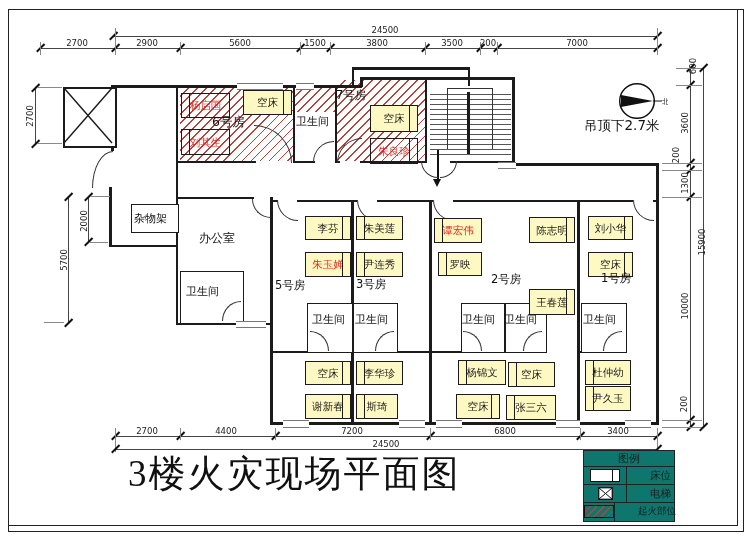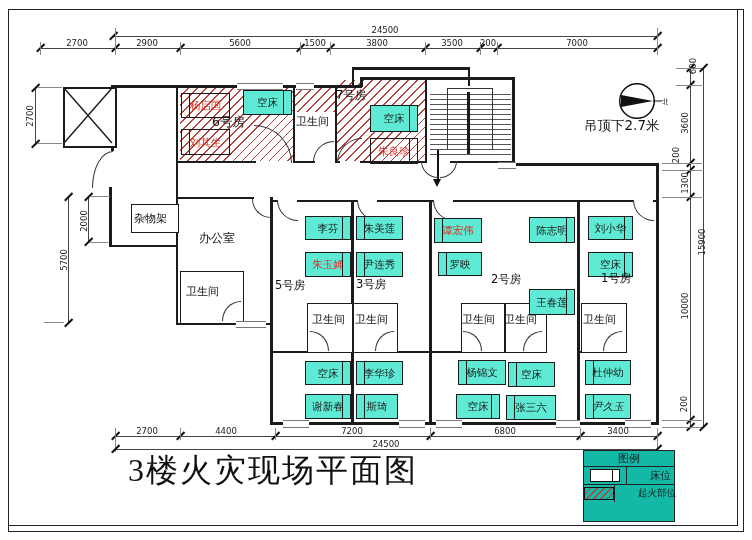--- a/index.html
+++ b/index.html
@@ -8,39 +8,39 @@
   .abs{position:absolute;}
   .frame{position:absolute;border:1.5px solid #222;}
   .wall{position:absolute;background:#1b1b1b;}
   .ext{position:absolute;background:#888;}
   .dline{position:absolute;background:#444;}
   .tk{position:absolute;width:11px;height:1.6px;background:#111;transform:rotate(-45deg);}
   .dim{position:absolute;font-size:8.5px;color:#222;width:40px;text-align:center;white-space:nowrap;}
   .dimv{position:absolute;font-size:8.5px;color:#222;width:40px;text-align:center;white-space:nowrap;transform:rotate(-90deg);}
   .hatch{position:absolute;background:repeating-linear-gradient(135deg,rgba(0,0,0,0) 0 5.2px,#b0453c 5.2px 6.4px);}
   .box{position:absolute;border:1.6px solid #1b1b1b;background:#fff;}
-  .bed{position:absolute;border:1.4px solid #1b1b1b;background:#5eead4;display:flex;align-items:center;justify-content:center;}
+  .bed{position:absolute;border:1.4px solid #1b1b1b;background:#fef9c3;display:flex;align-items:center;justify-content:center;}
   .bed .bn{font-size:10.5px;line-height:1;white-space:nowrap;}
   .bed.red .bn{color:#e02a20;}
   .bed.ghost{background:transparent;}
   .bed.pr::after{content:'';position:absolute;top:0;bottom:0;right:7px;border-left:1.2px solid #1b1b1b;}
   .bed.pl::after{content:'';position:absolute;top:0;bottom:0;left:7px;border-right:1.2px solid #1b1b1b;}
   .rlabel{position:absolute;font-size:11.5px;white-space:nowrap;color:#111;}
   .slabel{position:absolute;font-size:11px;white-space:nowrap;color:#111;}
   .arc{position:absolute;border:1.2px solid #333;background:transparent;}
   .arc.tl{border-right:none;border-bottom:none;border-top-left-radius:100%;}
   .arc.tr{border-left:none;border-bottom:none;border-top-right-radius:100%;}
   .arc.bl{border-right:none;border-top:none;border-bottom-left-radius:100%;}
   .arc.br{border-left:none;border-top:none;border-bottom-right-radius:100%;}
   .win{position:absolute;background:#fff;border-top:1.5px solid #777;border-bottom:1.5px solid #777;}
   .treads{position:absolute;background:repeating-linear-gradient(180deg,#fff 0 4px,#555 4px 5px);}
   .railU{position:absolute;border:1.5px solid #333;border-bottom:none;background:transparent;}
   .title-row{position:absolute;left:128px;top:449px;display:flex;gap:62px;
-             font-family:"Liberation Serif","DejaVu Serif",serif;font-size:32px;color:#111;letter-spacing:2px;white-space:nowrap;}
-  .legend{position:absolute;left:583px;top:450px;width:90px;height:70px;border:1.6px solid #222;background:#14b8a6;font-size:10.5px;}
+             font-family:"Liberation Serif","DejaVu Serif",serif;font-size:37px;color:#111;letter-spacing:2px;white-space:nowrap;}
+  .legend{position:absolute;left:583px;top:450px;width:90px;height:70px;border:1.6px solid #222;background:#0f766e;font-size:10.5px;}
   .legend .hd{height:15px;border-bottom:1.5px solid #222;text-align:center;font-size:11px;line-height:15px;}
   .lrow{display:flex;height:17.2px;border-bottom:1px solid #222;align-items:center;}
   .lrow:last-child{border-bottom:none;}
   .lsym{width:42px;height:100%;border-right:1px solid #222;display:flex;align-items:center;justify-content:center;position:relative;}
   .llab{flex:1;padding-left:3px;white-space:nowrap;margin-left:20px;}
   .sym-bed{width:28px;height:11px;border:1.3px solid #111;position:relative;background:#fff;}
   .sym-bed::after{content:'';position:absolute;top:0;bottom:0;right:6px;border-left:1.1px solid #111;}
   .sym-fire{width:28px;height:11px;border:1.3px solid #111;background:repeating-linear-gradient(135deg,rgba(0,0,0,0) 0 3.6px,#b0453c 3.6px 4.8px);}
   .note{position:absolute;font-size:13.5px;color:#111;white-space:nowrap;}
   .arrowhead{position:absolute;width:0;height:0;border-left:4.5px solid transparent;border-right:4.5px solid transparent;border-top:8px solid #111;}
@@ -214,21 +214,21 @@
 
   <div class="bed pr" style="left:588px;top:216px;width:43px;height:22px;">
       <span class="bn">刘小华</span>
     </div>
   <div class="bed pr" style="left:588px;top:252px;width:43px;height:23px;">
       <span class="bn">空床</span>
     </div>
   <div class="bed pl" style="left:585px;top:360px;width:44px;height:23px;">
       <span class="bn">杜仲幼</span>
     </div>
-  <div class="bed pl" style="left:585px;top:394px;width:44px;height:23px;font-style:italic;">
+  <div class="bed pl" style="left:585px;top:386px;width:44px;height:23px;">
       <span class="bn">尹久玉</span>
     </div>
 
   <div class="rlabel" style="left:212px;top:114px;font-size:12.5px;">6号房</div>
   <div class="rlabel" style="left:336px;top:88px;">7号房</div>
   <div class="rlabel" style="left:275px;top:278px;">5号房</div>
   <div class="rlabel" style="left:356px;top:277px;">3号房</div>
   <div class="rlabel" style="left:491px;top:272px;">2号房</div>
   <div class="rlabel" style="left:601px;top:271px;">1号房</div>
   <div class="rlabel" style="left:199px;top:230px;font-size:12px;">办公室</div>
@@ -356,19 +356,29 @@
   <div class="legend">
     <div class="hd">图例</div>
     <div class="lrow">
       <div class="lsym">
           <div class="sym-bed"></div>
         </div>
       <div class="llab">床位</div>
     </div>
     <div class="lrow">
       <div class="lsym">
+        <svg width="15" height="13">
+            <rect x="0.7" y="0.7" width="13.6" height="11.6" fill="#fff" stroke="#111" stroke-width="1.3"></rect>
+            <line x1="1" y1="1" x2="14" y2="12" stroke="#111" stroke-width="1"></line>
+            <line x1="14" y1="1" x2="1" y2="12" stroke="#111" stroke-width="1"></line>
+          </svg>
+      </div>
+      <div class="llab">电梯</div>
+    </div>
+    <div class="lrow">
+      <div class="lsym">
           <div class="sym-fire"></div>
         </div>
       <div class="llab" style="font-size:9.5px;">起火部位</div>
     </div>
   </div>
 
 </div>
 
 </body></html>

